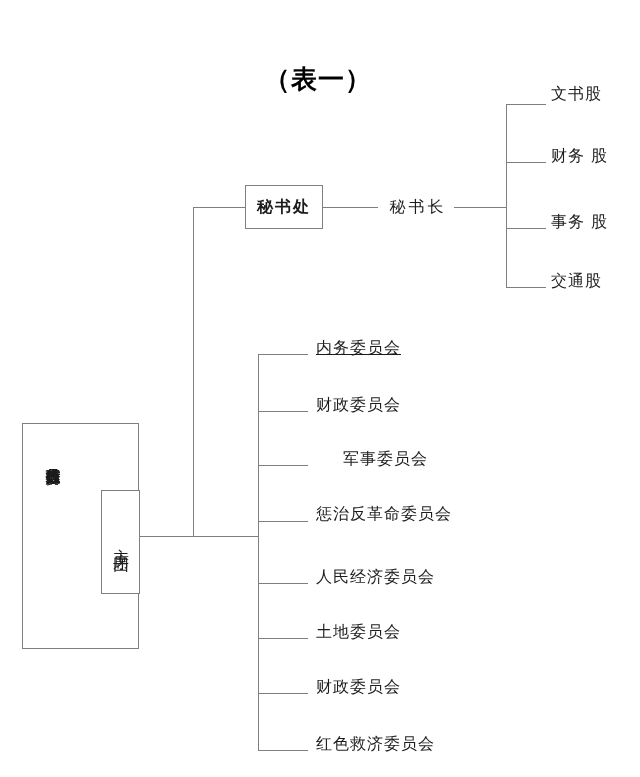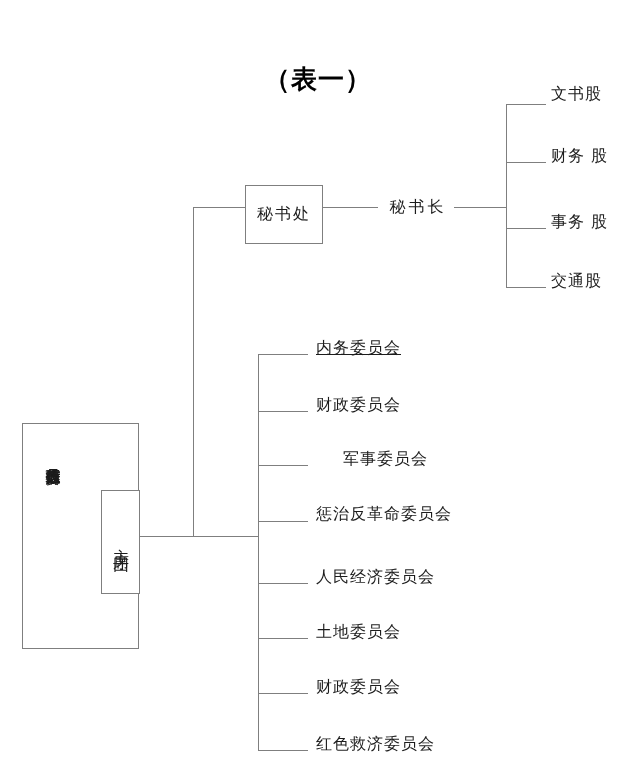--- a/index.html
+++ b/index.html
@@ -28,22 +28,22 @@
   .vline { position: absolute; width: 1px; background: #7f7f7f; }
   .box {
     position: absolute;
     box-sizing: border-box;
     border: 1px solid #7f7f7f;
     background: #ffffff;
   }
   .root-box   { left: 22px;  top: 423px; width: 117px; height: 226px; }
   .pres-box   { left: 101px; top: 490px; width: 39px;  height: 104px;
                 display: flex; align-items: center; justify-content: center; }
-  .sec-box    { left: 245px; top: 185px; width: 78px;  height: 59px;
-                display: flex; align-items: center; justify-content: center; }
+  .sec-box    { left: 245px; top: 185px; width: 78px;  height: 44px;
+                display: flex; align-items: center; justify-content: center; font-weight: bold; }
   .vtext {
     writing-mode: vertical-rl;
     text-orientation: upright;
     font-size: 16px;
     white-space: pre;
   }
   .root-label {
     position: absolute;
     left: 20px;
     top: 33px;

